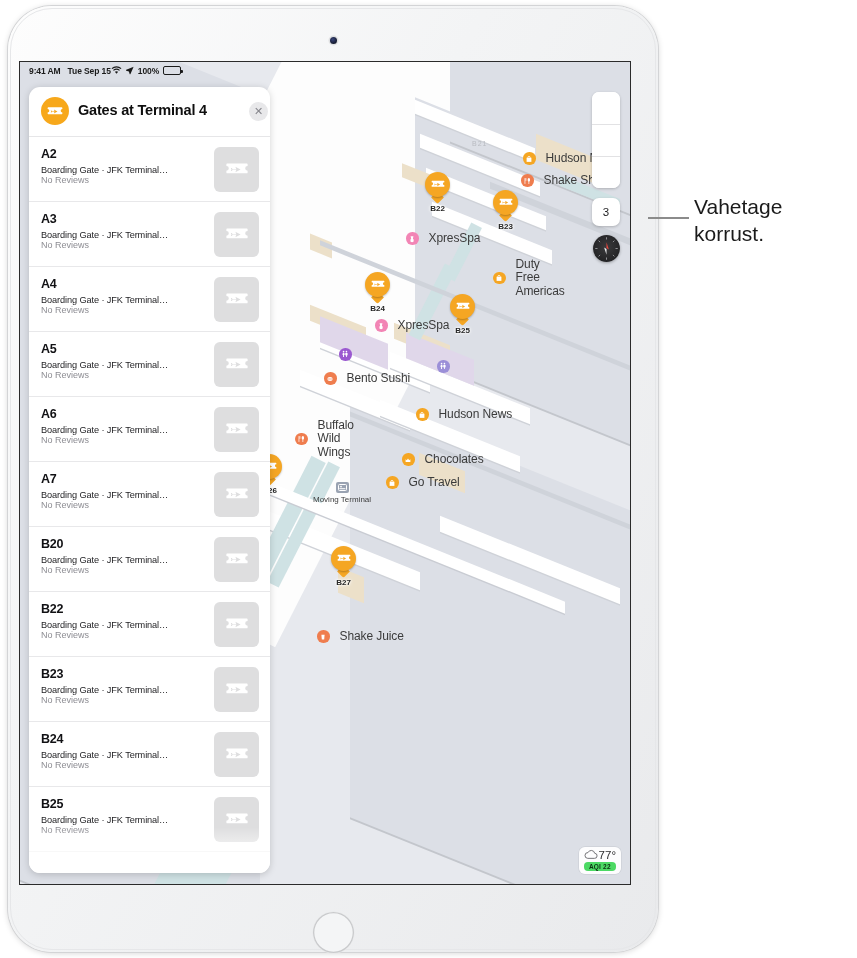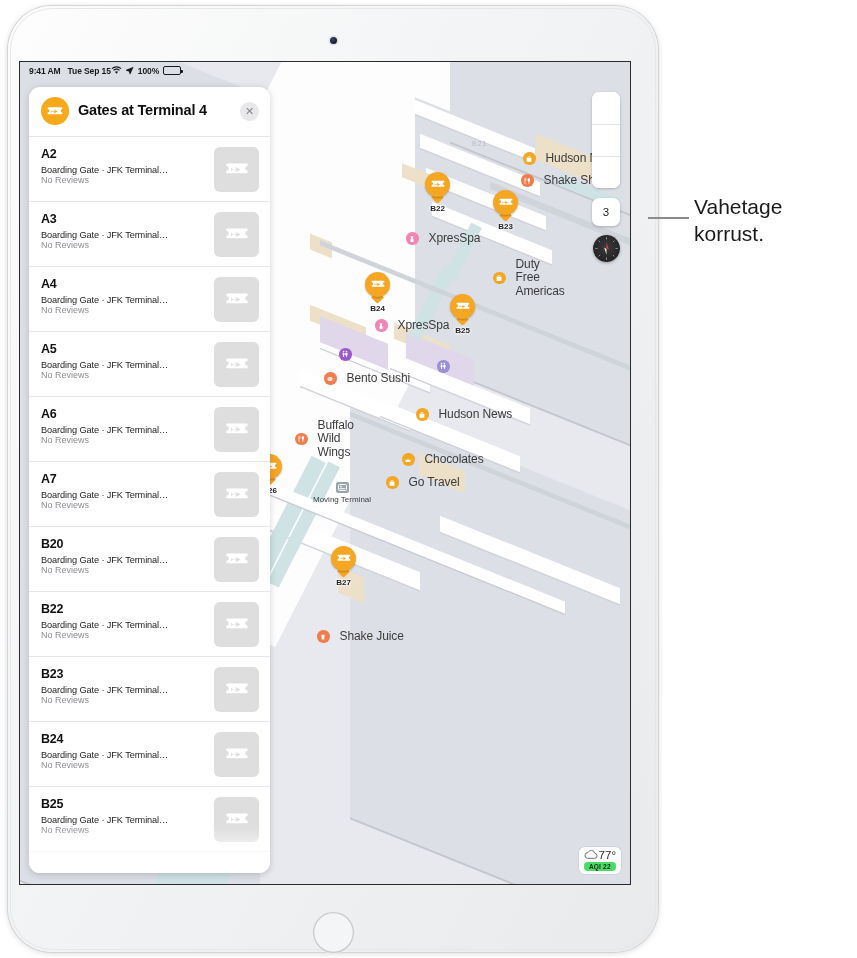--- a/index.html
+++ b/index.html
@@ -237,21 +237,21 @@
     width: 241px; height: 786px;
     background: #ffffff;
     border-radius: 11px;
     box-shadow: 0 1.5px 7px rgba(0,0,0,.17);
     overflow: hidden;
     z-index: 40;
     display: flex; flex-direction: column;
   }
   #sidebar-header {
     display: flex; align-items: center;
-    padding: 10px 11px 11px 12px;
+    padding: 10px 2px 11px 12px;
     gap: 9px;
     flex: 0 0 auto;
     border-bottom: .8px solid #e6e6e8;
   }
   #header-icon {
     width: 28px; height: 28px; border-radius: 50%;
     background: #f7a81b;
     display: flex; align-items: center; justify-content: center;
     flex: 0 0 auto;
   }

